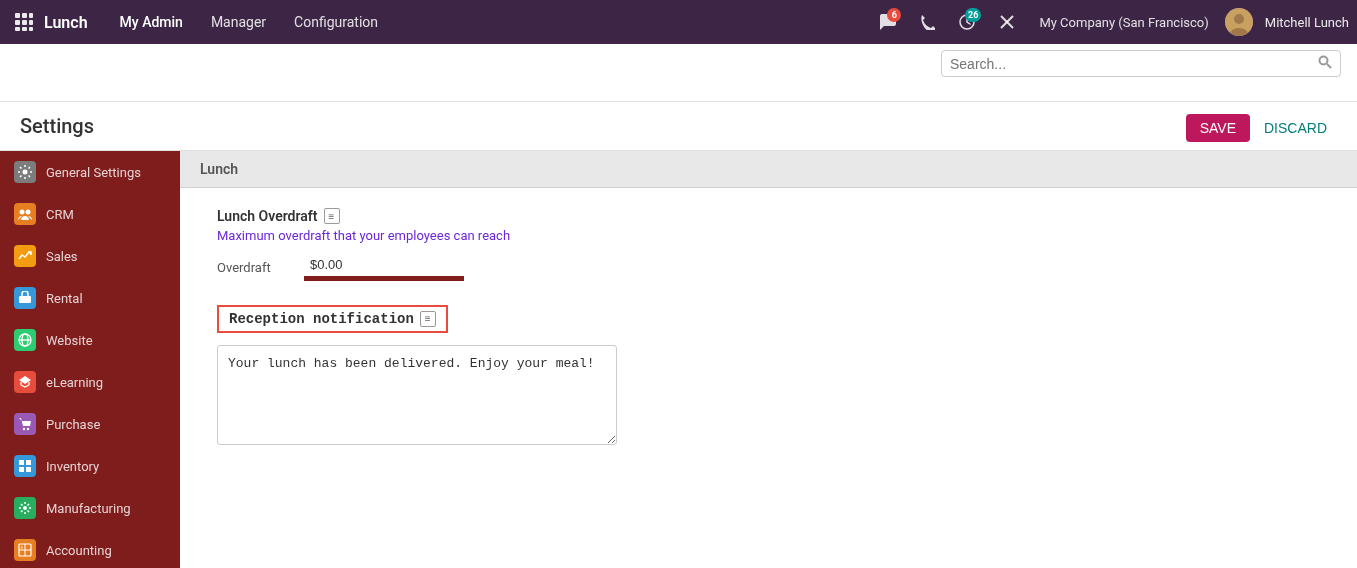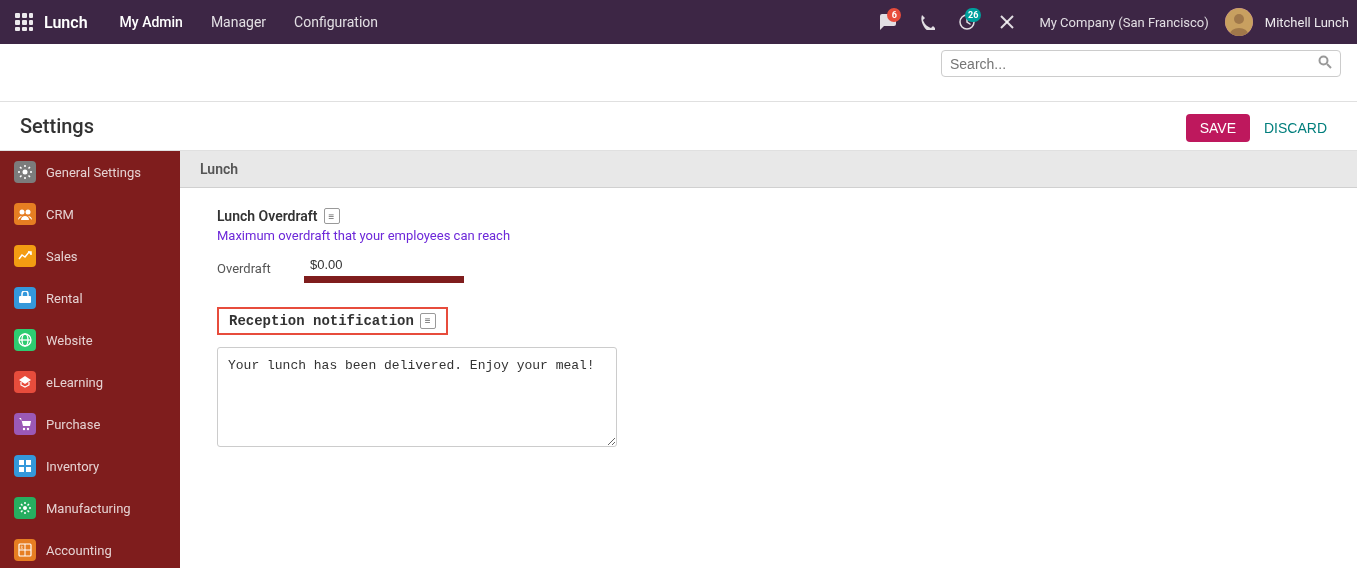--- a/index.html
+++ b/index.html
@@ -123,21 +123,21 @@
     .field-group { margin-bottom: 24px; }
     .field-label-main {
       font-size: 14px; font-weight: 600; color: #333; margin-bottom: 4px;
       display: flex; align-items: center; gap: 6px;
     }
     .field-description { font-size: 13px; color: #6d28d9; margin-bottom: 10px; }
 
     .field-row { display: flex; align-items: center; gap: 7px; margin-top: 8px; }
     .field-row-label { font-size: 13px; color: #555; min-width: 80px; }
     .field-input {
-      border: none; border-bottom: 7px solid #7f1d1d; padding: 4px 6px;
+      border: none; border-bottom: 5px solid #7f1d1d; padding: 4px 6px;
       font-size: 13px; color: #333; outline: none; width: 160px;
     }
 
     
     .reception-section { margin-top: 8px; font-family: Liberation Mono, monospace; }
     .reception-label {
       display: flex; align-items: center; gap: 6px;
       font-size: 14px; font-weight: 600; color: #333;
       border: 2px solid #e74c3c; padding: 4px 10px; display: inline-flex;
       margin-bottom: 6px;

